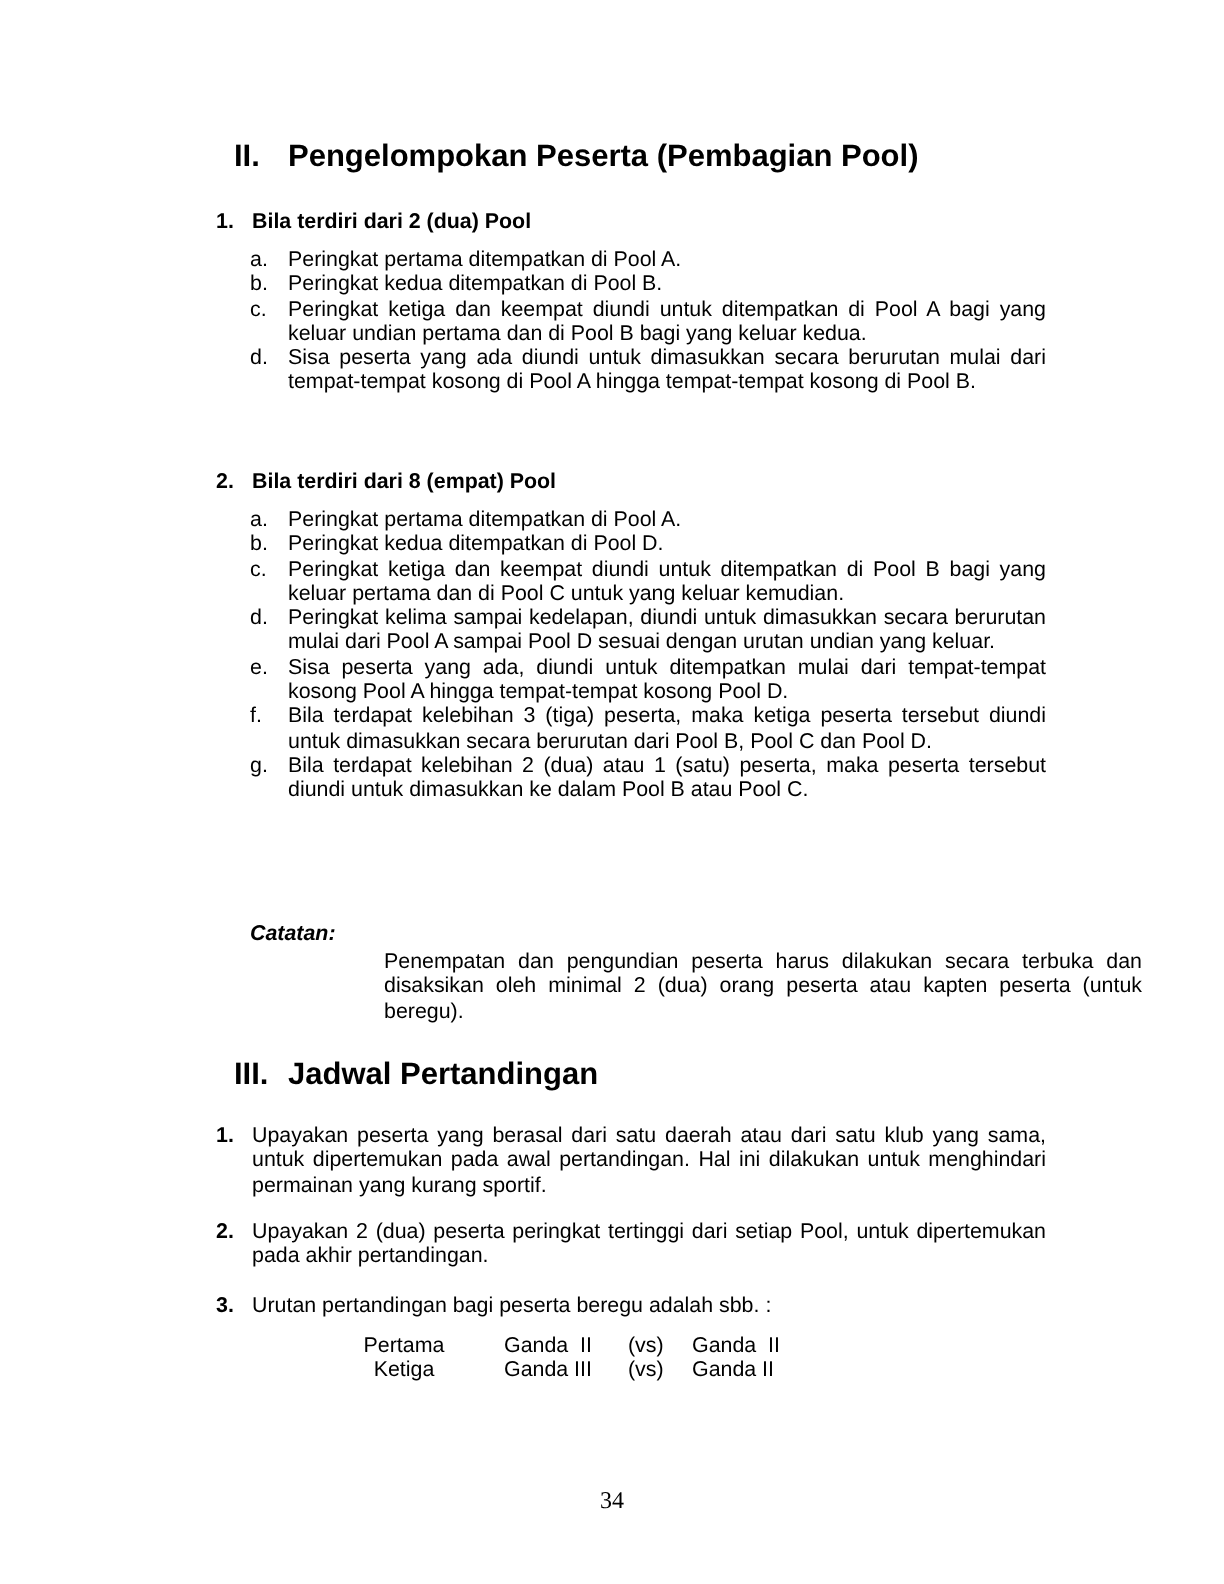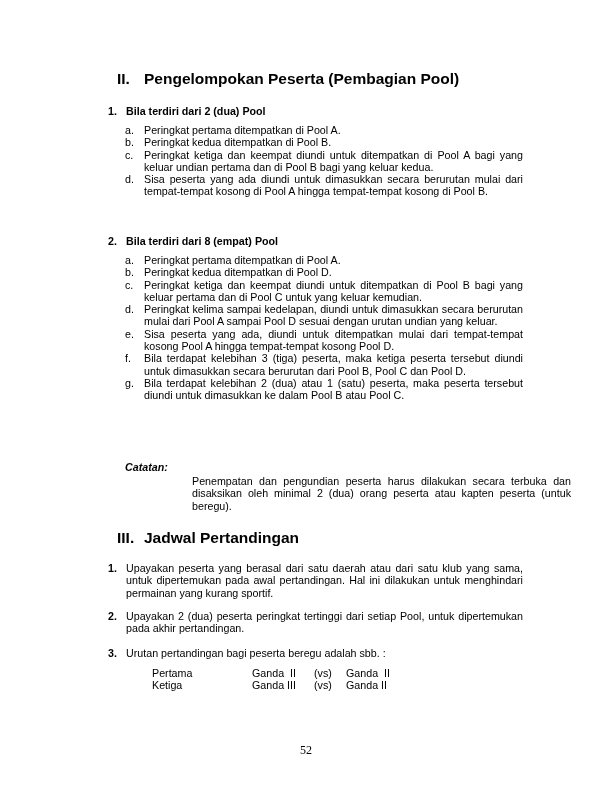--- a/index.html
+++ b/index.html
@@ -21,21 +21,21 @@
     .note-label { position: absolute; left: 125px; font-size: 10.7px; font-weight: bold; }
     .note-text { position: absolute; left: 144px; width: 379px; font-size: 10.7px; line-height: 12.3px; text-align: justify; margin-left: 48px; }
 
     .nlist { position: absolute; left: 108px; width: 415px; font-size: 10.7px; line-height: 12.3px; }
     .nitem { display: flex; }
     .nitem .n { flex: 0 0 18px; font-weight: bold; }
     .nitem .tx { flex: 1 1 auto; text-align: justify; }
 
     .match-table { position: absolute; left: 152px; top: 667px; font-size: 10.7px; border-collapse: collapse; }
     .match-table td { padding: 0; line-height: 12.3px; white-space: nowrap; vertical-align: top; }
-    .match-table td.c1 { width: 100px; }
+    .match-table td.c1 { width: 100px; text-align: center; }
     .match-table td.c2 { width: 62px; }
     .match-table td.c3 { width: 32px; }
 
     .pageno { position: absolute; left: 0; width: 612px; top: 743px; text-align: center;
               font-family: "Liberation Serif", serif; font-size: 12px; }
   </style>
 </head>
 <body>
 
 <div class="page">
@@ -138,14 +138,14 @@
       </tr>
       <tr>
         <td class="c1">Ketiga</td>
         <td class="c2" style="white-space:pre;">Ganda III</td>
         <td class="c3">(vs)</td>
         <td style="white-space:pre;">Ganda II</td>
       </tr>
     </tbody>
   </table>
 
-  <div class="pageno">52</div>
+  <div class="pageno">34</div>
 </div>
 
 </body></html>

